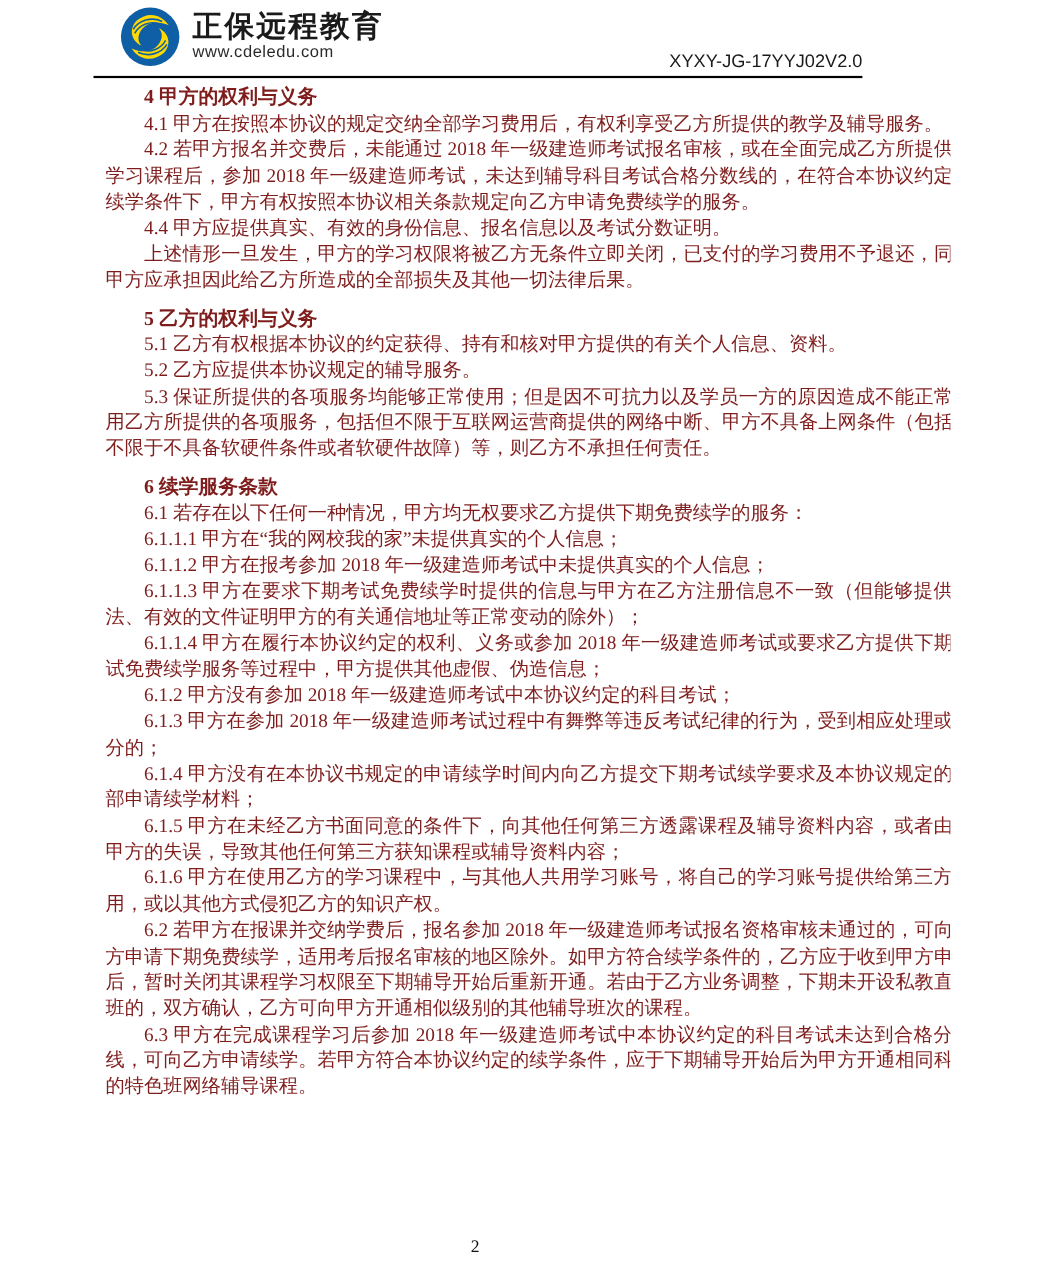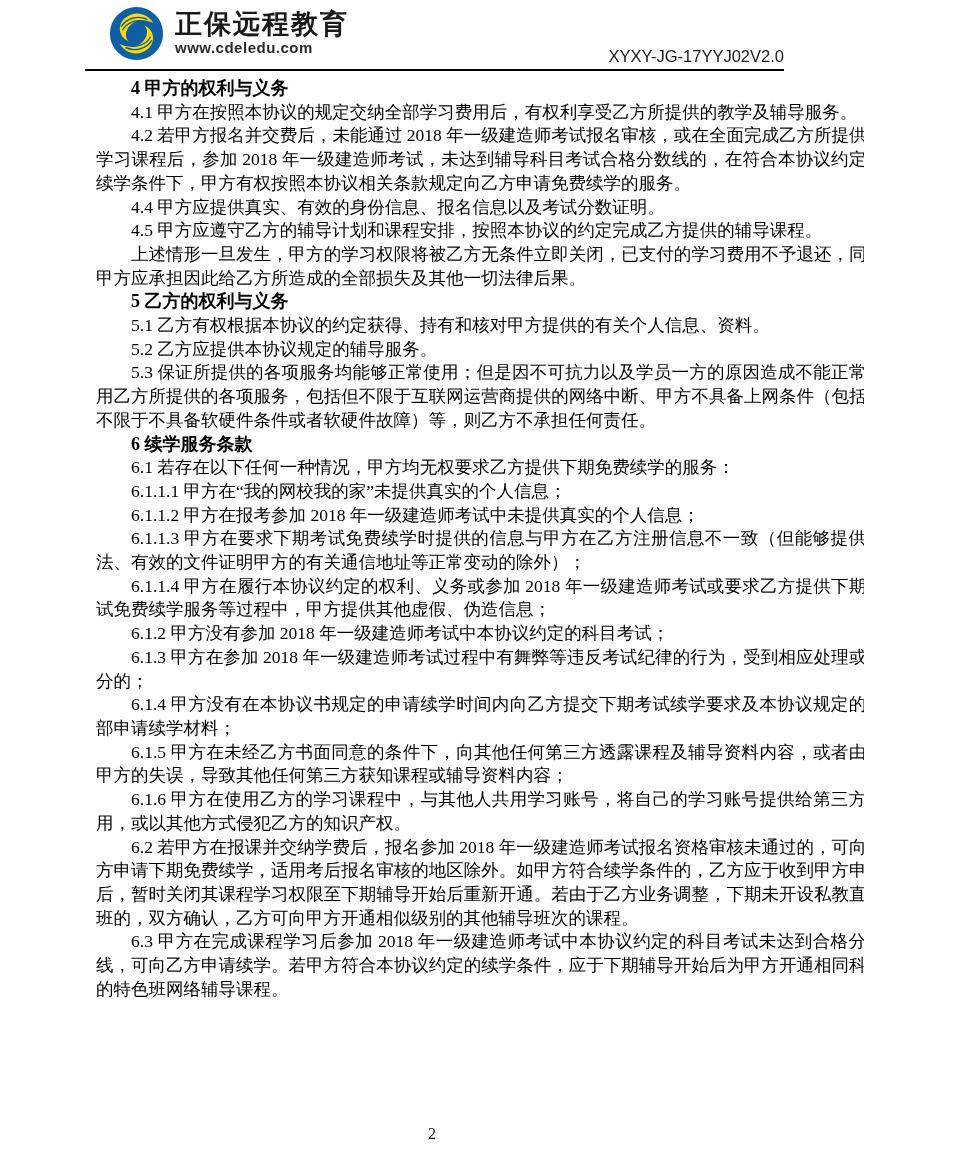--- a/index.html
+++ b/index.html
@@ -27,21 +27,21 @@
   .logo-text { font-family: "Liberation Sans", "DejaVu Sans", sans-serif; }
   .logo-title {
     font-size: 27px;
     font-weight: bold;
     letter-spacing: 2px;
     color: #1a1a1a;
     line-height: 1.1;
   }
   .logo-url {
     font-size: 15px;
-    font-weight: bold;
+    font-weight: normal;
     color: #2a2a2a;
     letter-spacing: 0.5px;
     line-height: 1.2;
   }
   .doc-code {
     position: absolute;
     right: 80px; bottom: 5px;
     font-family: Liberation Sans, sans-serif;
     font-size: 16.5px;
     color: #1a1a1a;
@@ -55,24 +55,24 @@
   
   .doc-body {
     margin: 6px 76px 0 96px;
     width: 788px;
   }
   .doc-body p, .doc-body h2 {
     font-size: 17.5px;
     line-height: 23.7px;
     text-align: justify;
     text-indent: 35px;
-    color: #000000;
+    color: #7f1d1d;
   }
   .doc-body h2 { font-size: 18px; font-weight: bold; text-align: left; }
-  .doc-body h2.mt { }
+  .doc-body h2.mt { margin-top: 11px; }
 
   
   .footer {
     position: absolute;
     left: 0; right: 0; bottom: 22px;
     text-align: center;
     font-size: 16px;
     color: #111111;
   }
 </style>
@@ -103,21 +103,20 @@
     </div>
     <div class="doc-code">XYXY-JG-17YYJ02V2.0</div>
     <div class="header-rule"></div>
   </div>
 
   <div class="doc-body">
     <h2>4 甲方的权利与义务</h2>
     <p>4.1 甲方在按照本协议的规定交纳全部学习费用后，有权利享受乙方所提供的教学及辅导服务。</p>
     <p>4.2 若甲方报名并交费后，未能通过 2018 年一级建造师考试报名审核，或在全面完成乙方所提供的学习课程后，参加 2018 年一级建造师考试，未达到辅导科目考试合格分数线的，在符合本协议约定的续学条件下，甲方有权按照本协议相关条款规定向乙方申请免费续学的服务。</p>
     <p>4.4 甲方应提供真实、有效的身份信息、报名信息以及考试分数证明。</p>
-    <p>4.5 甲方应遵守乙方的辅导计划和课程安排，按照本协议的约定完成乙方提供的辅导课程。</p>
     <p>上述情形一旦发生，甲方的学习权限将被乙方无条件立即关闭，已支付的学习费用不予退还，同时甲方应承担因此给乙方所造成的全部损失及其他一切法律后果。</p>
 
     <h2 class="mt">5 乙方的权利与义务</h2>
     <p>5.1 乙方有权根据本协议的约定获得、持有和核对甲方提供的有关个人信息、资料。</p>
     <p>5.2 乙方应提供本协议规定的辅导服务。</p>
     <p>5.3 保证所提供的各项服务均能够正常使用；但是因不可抗力以及学员一方的原因造成不能正常使用乙方所提供的各项服务，包括但不限于互联网运营商提供的网络中断、甲方不具备上网条件（包括但不限于不具备软硬件条件或者软硬件故障）等，则乙方不承担任何责任。</p>
 
     <h2 class="mt">6  续学服务条款</h2>
     <p>6.1 若存在以下任何一种情况，甲方均无权要求乙方提供下期免费续学的服务：</p>
     <p>6.1.1.1 甲方在“我的网校我的家”未提供真实的个人信息；</p>

